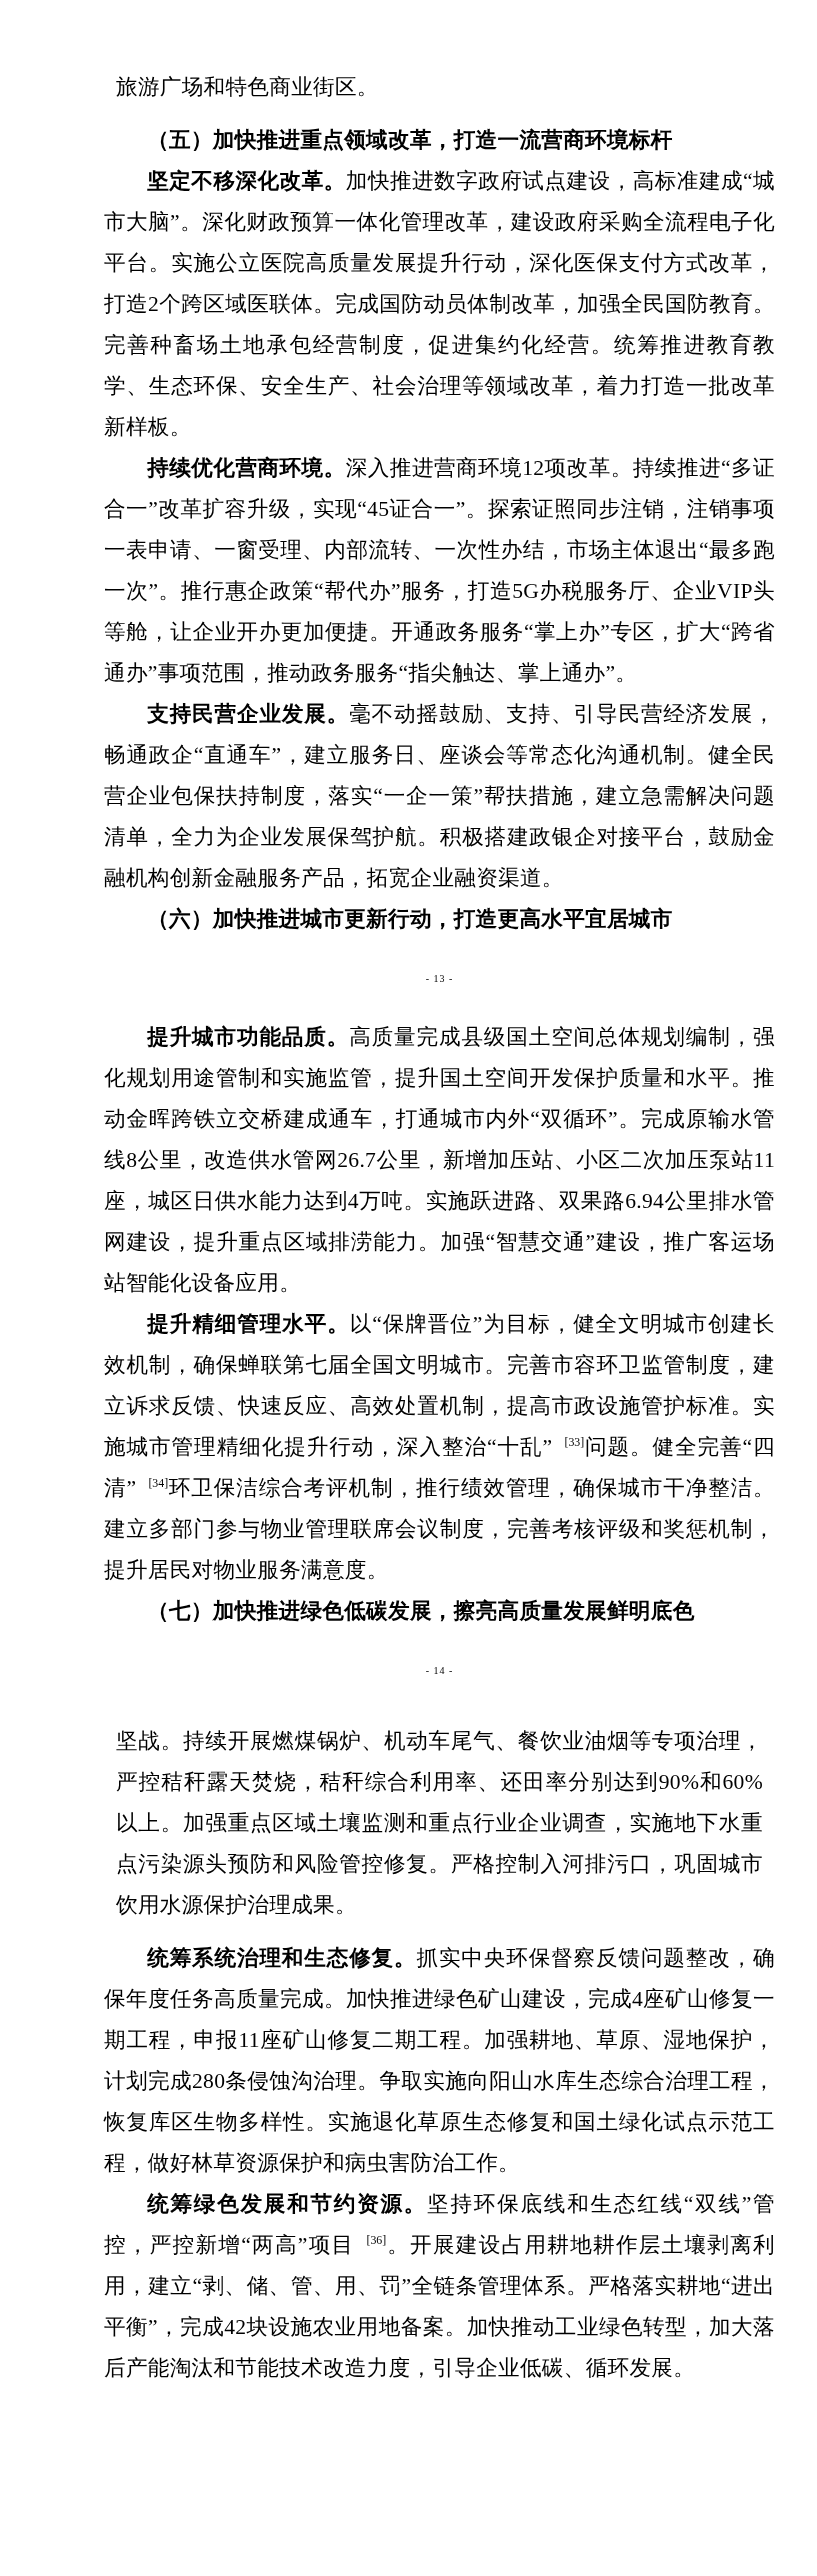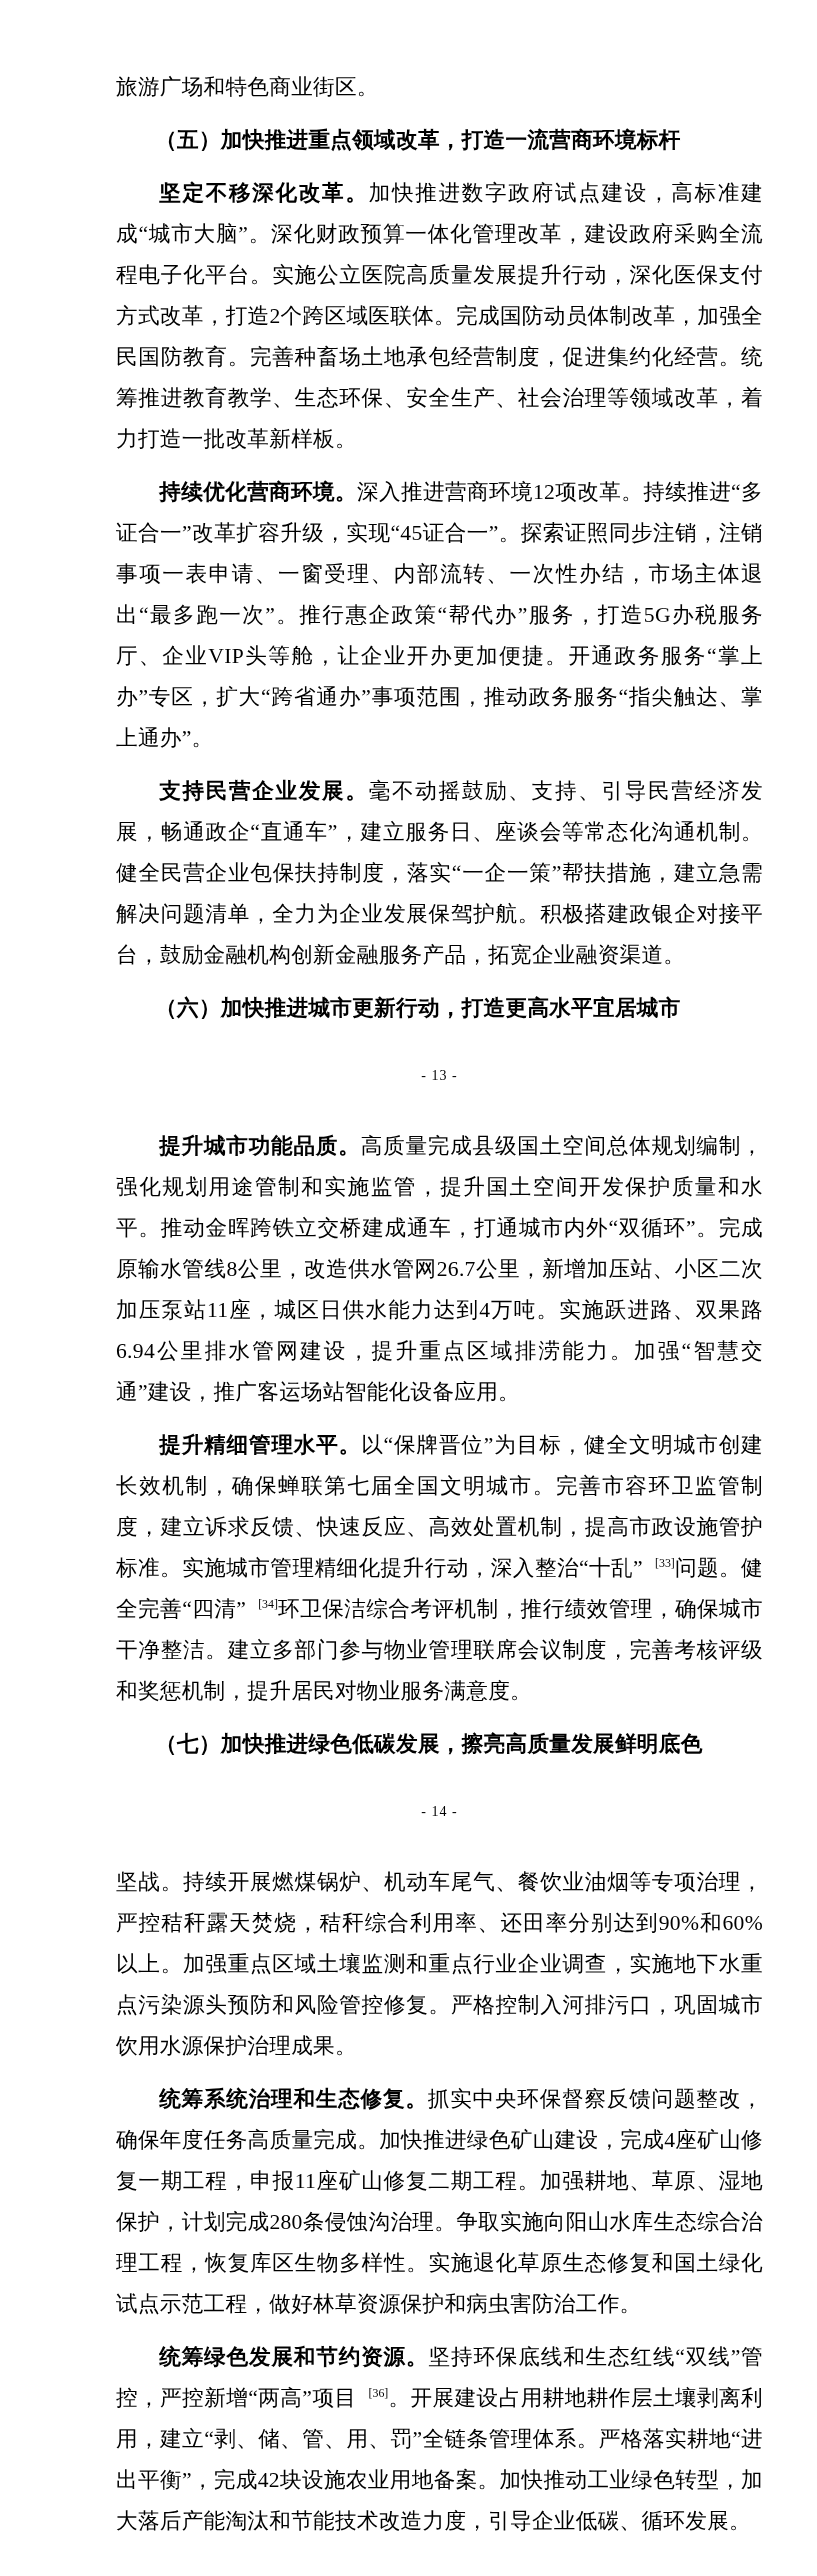--- a/index.html
+++ b/index.html
@@ -19,30 +19,30 @@
     position: absolute;
     left: 104px;
     top: 55px;
     width: 671px;
     font-size: 21.6px;
     line-height: 41px;
     text-align: justify;
     text-justify: inter-ideograph;
     letter-spacing: 0.3px;
   }
-  .para      { text-indent: 2em; margin: 12px; }
+  .para      { text-indent: 2em; margin: 0; }
   .cont-line { text-indent: 0;   margin: 12px; }
-  .heading   { text-indent: 2em; margin: 8px; font-weight: bold; }
+  .heading   { text-indent: 2em; margin: 0; font-weight: bold; }
   .lead      { font-weight: bold; }
   .page-number {
     height: 77px;
     display: flex;
     align-items: center;
     justify-content: center;
-    font-size: 14px;
+    font-size: 10px;
     letter-spacing: 1px;
     text-indent: 0;
   }
   sup.fn {
     font-size: 0.55em;
     line-height: 0;
     vertical-align: super;
     letter-spacing: 0;
     padding-left: 12px;
   }

